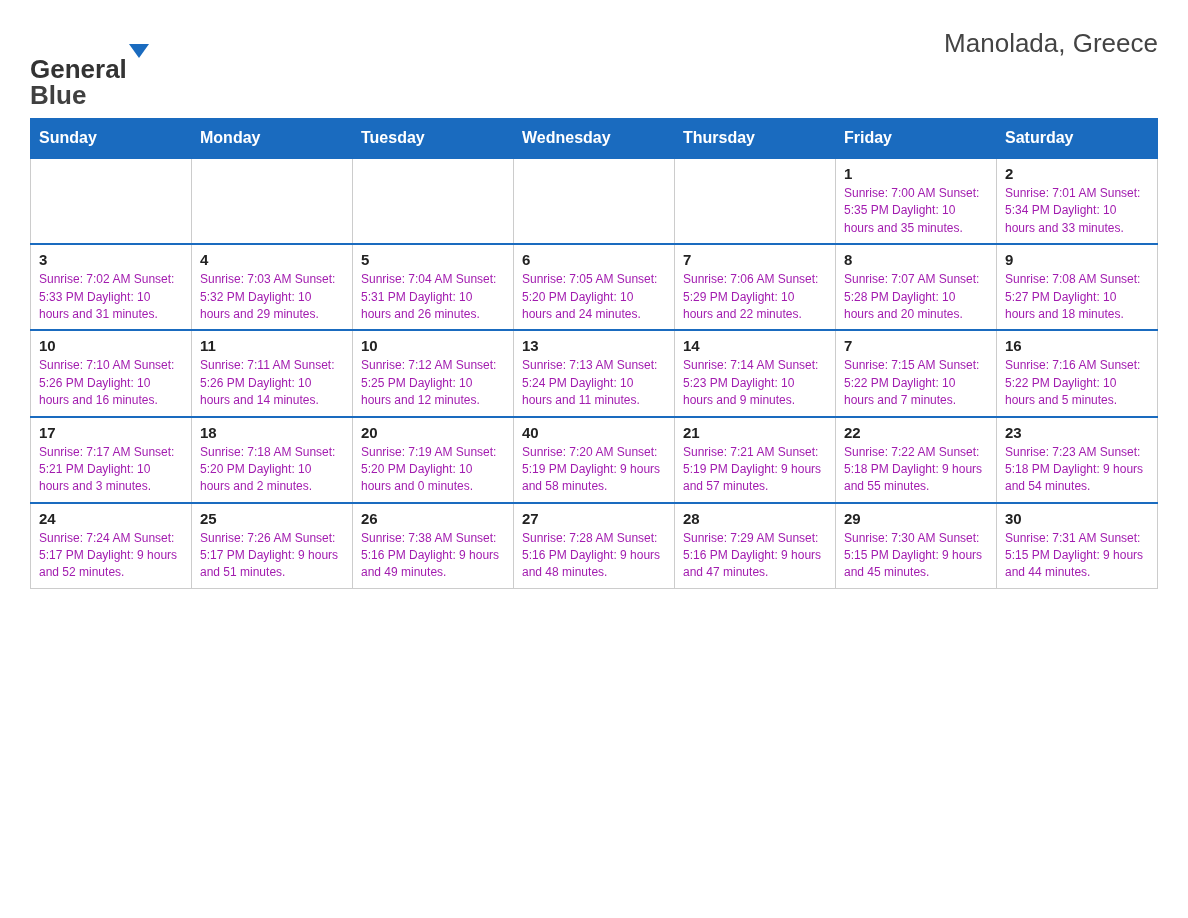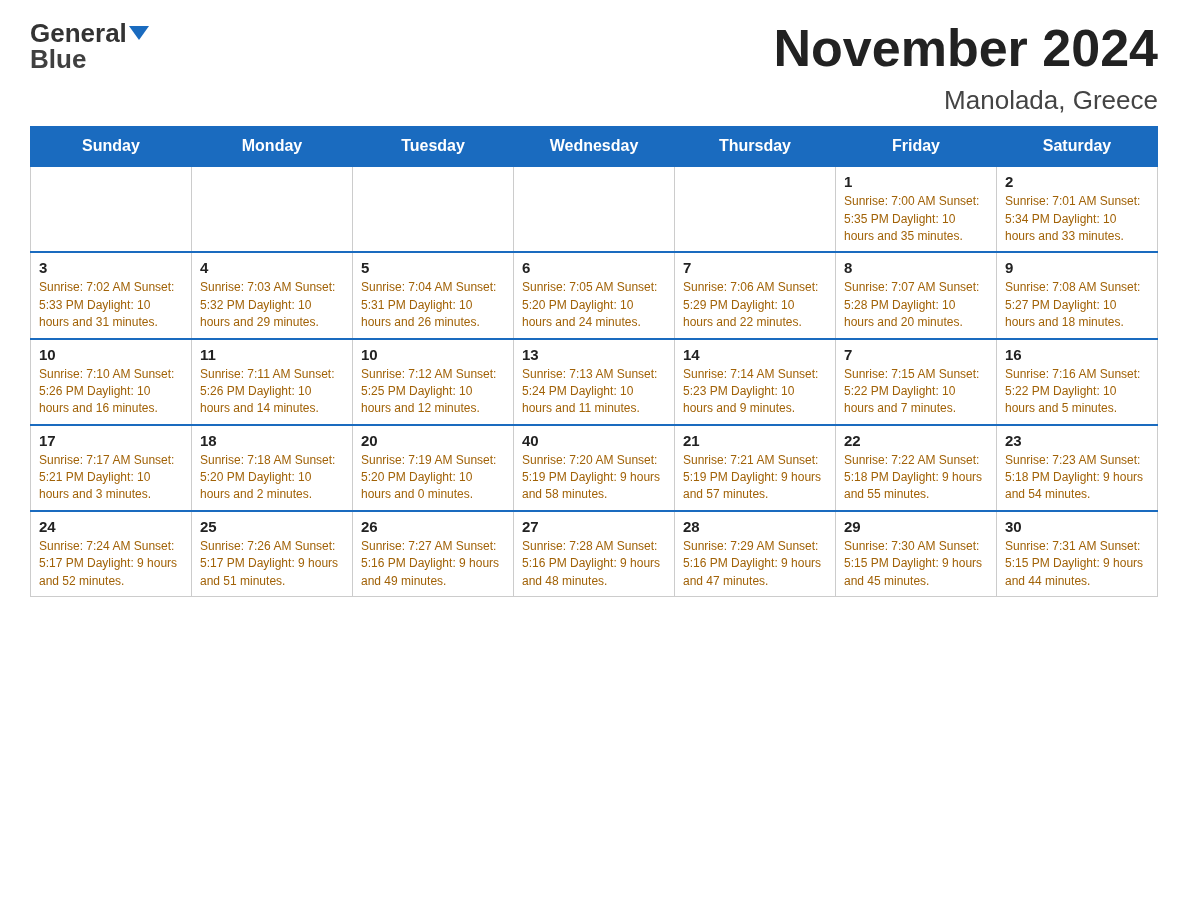--- a/index.html
+++ b/index.html
@@ -19,20 +19,21 @@
     .logo {
       display: flex;
       flex-direction: column;
       align-items: flex-start;
     }
     .logo-general {
       font-size: 26px;
       font-weight: bold;
       color: #333;
       line-height: 1;
+      margin-top: 36px;
     }
     .logo-blue {
       font-size: 26px;
       font-weight: bold;
       color: #404040;
       line-height: 1;
     }
     .logo-triangle {
       display: inline-block;
       width: 0;
@@ -65,21 +66,21 @@
       width: 100%;
       border-collapse: collapse;
       margin-top: 10px;
     }
     .calendar th {
       background-color: #1a6bbf;
       color: #fff;
       font-size: 16px;
       font-weight: bold;
       padding: 10px 8px;
-      text-align: center;
+      text-align: left;
       border: 1px solid #1a6bbf;
     }
     .calendar td {
       vertical-align: top;
       padding: 6px 8px;
       border: 1px solid #ccc;
       width: 14.28%;
       min-height: 90px;
       font-size: 12.5px;
       color: #333;
@@ -90,21 +91,21 @@
     }
     .day-number {
       font-size: 15px;
       font-weight: bold;
       color: #222;
       display: block;
       margin-bottom: 3px;
     }
     .day-info {
       font-size: 12px;
-      color: #a16207;
+      color: #a21caf;
       line-height: 1.45;
     }
     .empty-cell {
       background: #f9f9f9;
     }
     .week-row td {
       border-top: 2px solid #1a6bbf;
     }
   </style>
 </head>
@@ -114,21 +115,20 @@
   <div class="logo">
     <div class="logo-row">
       <span class="logo-general">General</span>
       <span class="logo-triangle"></span>
     </div>
     <div class="logo-row">
       <span class="logo-blue">Blue</span>
     </div>
   </div>
   <div class="title-block">
-    <div class="month-title">November 2024</div>
     <div class="location">Manolada, Greece</div>
   </div>
 </div>
 
 <table class="calendar">
   <thead>
     <tr>
     <th>Sunday</th>
         <th>Monday</th>
         <th>Tuesday</th>
@@ -298,21 +298,21 @@
 Daylight: 9 hours and 52 minutes.</div>
         </td>
         <td>
           <span class="day-number">25</span>
           <div class="day-info">Sunrise: 7:26 AM
 Sunset: 5:17 PM
 Daylight: 9 hours and 51 minutes.</div>
         </td>
         <td>
           <span class="day-number">26</span>
-          <div class="day-info">Sunrise: 7:27 AM
+          <div class="day-info">Sunrise: 7:38 AM
 Sunset: 5:16 PM
 Daylight: 9 hours and 49 minutes.</div>
         </td>
         <td>
           <span class="day-number">27</span>
           <div class="day-info">Sunrise: 7:28 AM
 Sunset: 5:16 PM
 Daylight: 9 hours and 48 minutes.</div>
         </td>
         <td>

